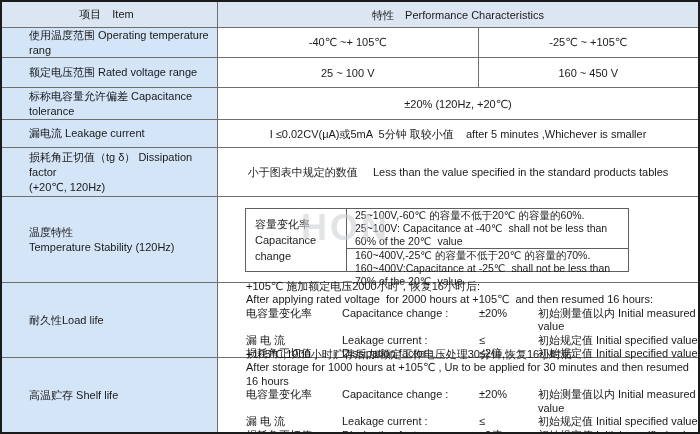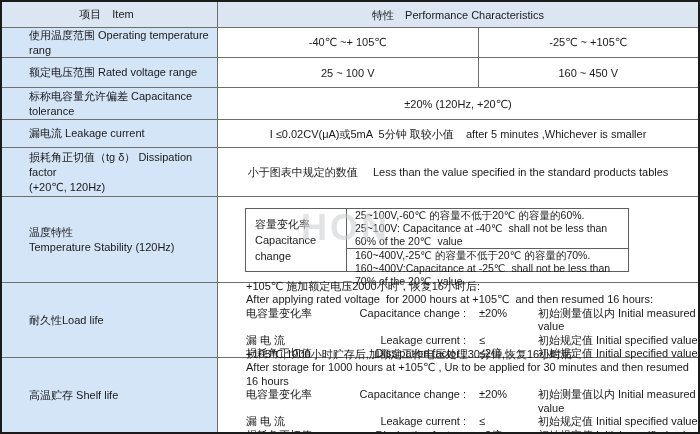--- a/index.html
+++ b/index.html
@@ -72,21 +72,21 @@
   }
   .inner-cell.top { border-bottom:1px solid #5f5f5f; }
 
   
   .cv-block {
     flex:1; display:flex; flex-direction:column; justify-content:center;
     padding-left:28px; line-height:13.5px; white-space:pre-wrap;
   }
   .spec-line { display:flex; white-space:pre-wrap; }
   .sc1 { width:96px; flex:0 0 96px; }
-  .sc2 { width:124px; flex:0 0 124px; text-align:right; }
+  .sc2 { width:124px; flex:0 0 124px; text-align:left; }
   .sc3 { width:72px; flex:0 0 72px; padding-left:13px; }
   .sc4 { flex:1; }
 
   .watermark {
     position:absolute; left:299px; top:204px;
     font-size:36px; font-weight:800; letter-spacing:3px;
     color:#c9cdd1; opacity:0.55;
     pointer-events:none; user-select:none;
     line-height:44px;
   }

